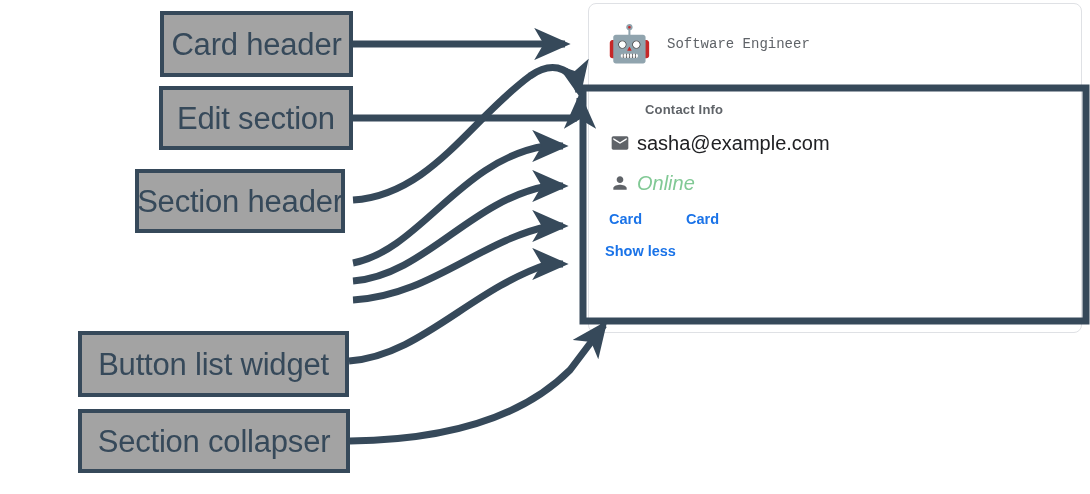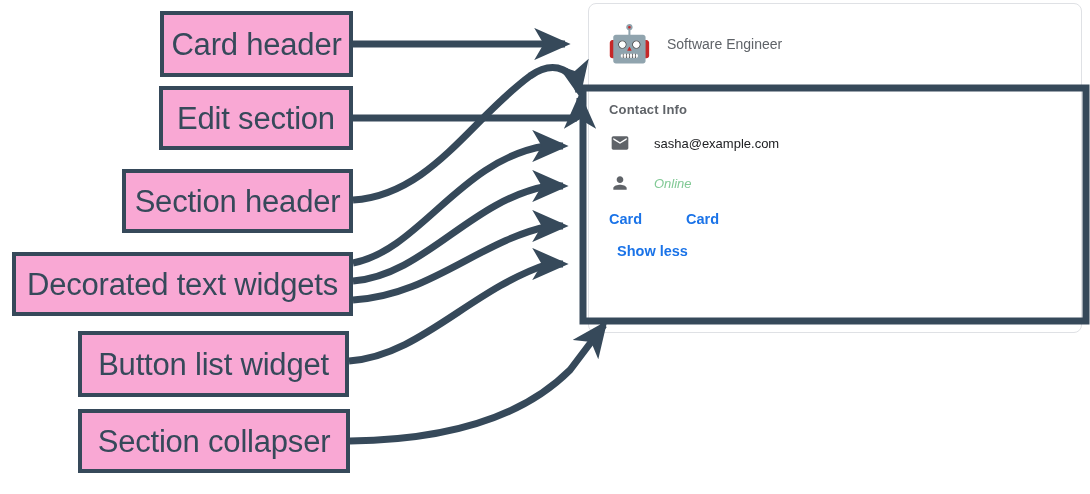--- a/index.html
+++ b/index.html
@@ -27,21 +27,21 @@
     width: 1090px;
     height: 494px;
     pointer-events: none;
     z-index: 5;
   }
 
   
   .ann-box {
     position: absolute;
     box-sizing: border-box;
-    background: #f9a8d4;
+    background: #a3a3a3;
     border: 4px solid #36495a;
     display: flex;
     align-items: center;
     justify-content: center;
     z-index: 8;
     font-family: "Liberation Sans", sans-serif;
     color: #36495a;
     white-space: nowrap;
   }
   .ann-box span {
@@ -91,49 +91,51 @@
     font-size: 15px;
     font-weight: bold;
     color: #202124;
     line-height: 1.5;
   }
   .header-sub {
     font-size: 14px;
     color: #5f6368;
     line-height: 1.6;
     margin-top: 1px;
+    font-family: Liberation Mono, monospace;
   }
 
   .card-section {
     padding: 18px 0 0 20px;
   }
   .section-header {
     font-size: 13px;
     font-weight: bold;
     color: #5f6368;
     letter-spacing: 0.2px;
     margin-bottom: 12px;
+    margin-left: 36px;
   }
   .deco-row {
     display: flex;
     align-items: center;
     height: 28px;
     margin-bottom: 12px;
   }
   .deco-icon {
     width: 22px;
     flex: 0 0 22px;
     display: flex;
     align-items: center;
     justify-content: center;
     color: #5f6368;
   }
   .deco-text {
-    margin-left: 23px;
-    font-size: 13px;
+    margin-left: 6px;
+    font-size: 20px;
     color: #202124;
   }
   .deco-text.status-online { color: #81c995; font-style: italic; }
 
   .button-list {
     display: flex;
     align-items: center;
     margin-top: 4px;
     margin-bottom: 4px;
   }
@@ -141,21 +143,21 @@
     font-size: 14.5px;
     font-weight: bold;
     color: #1a73e8;
     cursor: pointer;
     padding: 2px 0;
   }
   .link-btn + .link-btn { margin-left: 44px; }
 
   .collapser {
     margin-top: 10px;
-    margin-left: 28px;
+    margin-left: 16px;
     font-size: 14.5px;
     font-weight: bold;
     color: #1a73e8;
     cursor: pointer;
     display: inline-block;
   }
 </style>
 </head>
 <body>
 
@@ -206,27 +208,24 @@
   </div>
 
   <div class="ann-box" style="left:160px; top:11px; width:193px; height:66px;">
     <span>Card header</span>
   </div>
 
   <div class="ann-box" style="left:159px; top:86px; width:194px; height:64px;">
     <span>Edit section</span>
   </div>
 
-  <div class="ann-box" style="left:122px; top:169px; width:231px; height:64px;">
+  <div class="ann-box" style="left:135px; top:169px; width:210px; height:64px;">
     <span>Section header</span>
   </div>
 
-  <div class="ann-box" style="left:12px; top:252px; width:341px; height:64px;">
-    <span>Decorated text widgets</span>
-  </div>
 
   <div class="ann-box" style="left:78px; top:331px; width:271px; height:66px;">
     <span>Button list widget</span>
   </div>
 
   <div class="ann-box" style="left:78px; top:409px; width:272px; height:64px;">
     <span>Section collapser</span>
   </div>
 
   <svg id="annotations" viewBox="0 0 1090 494">

